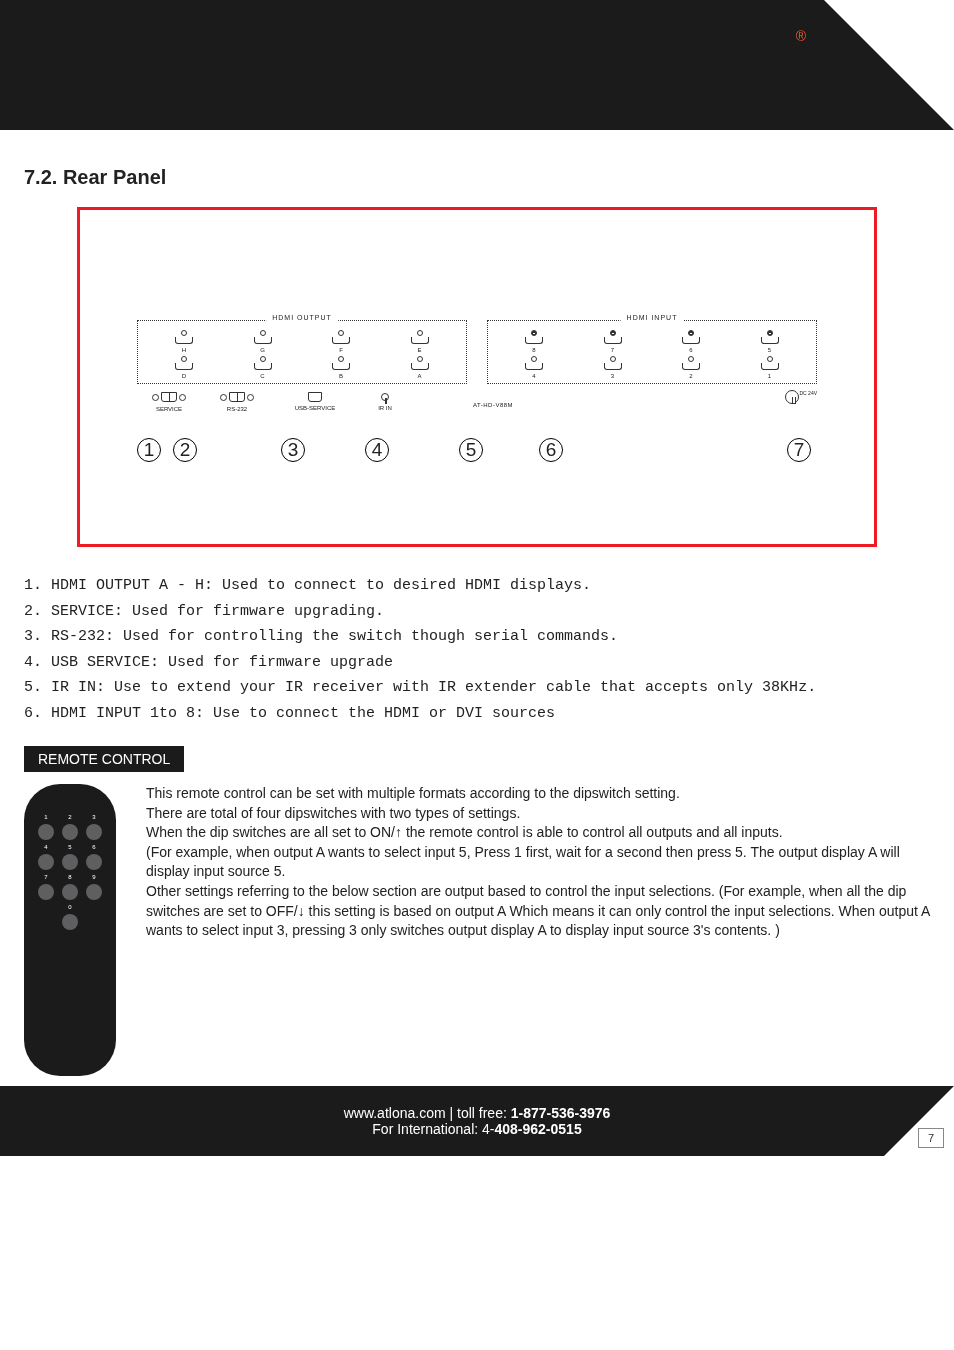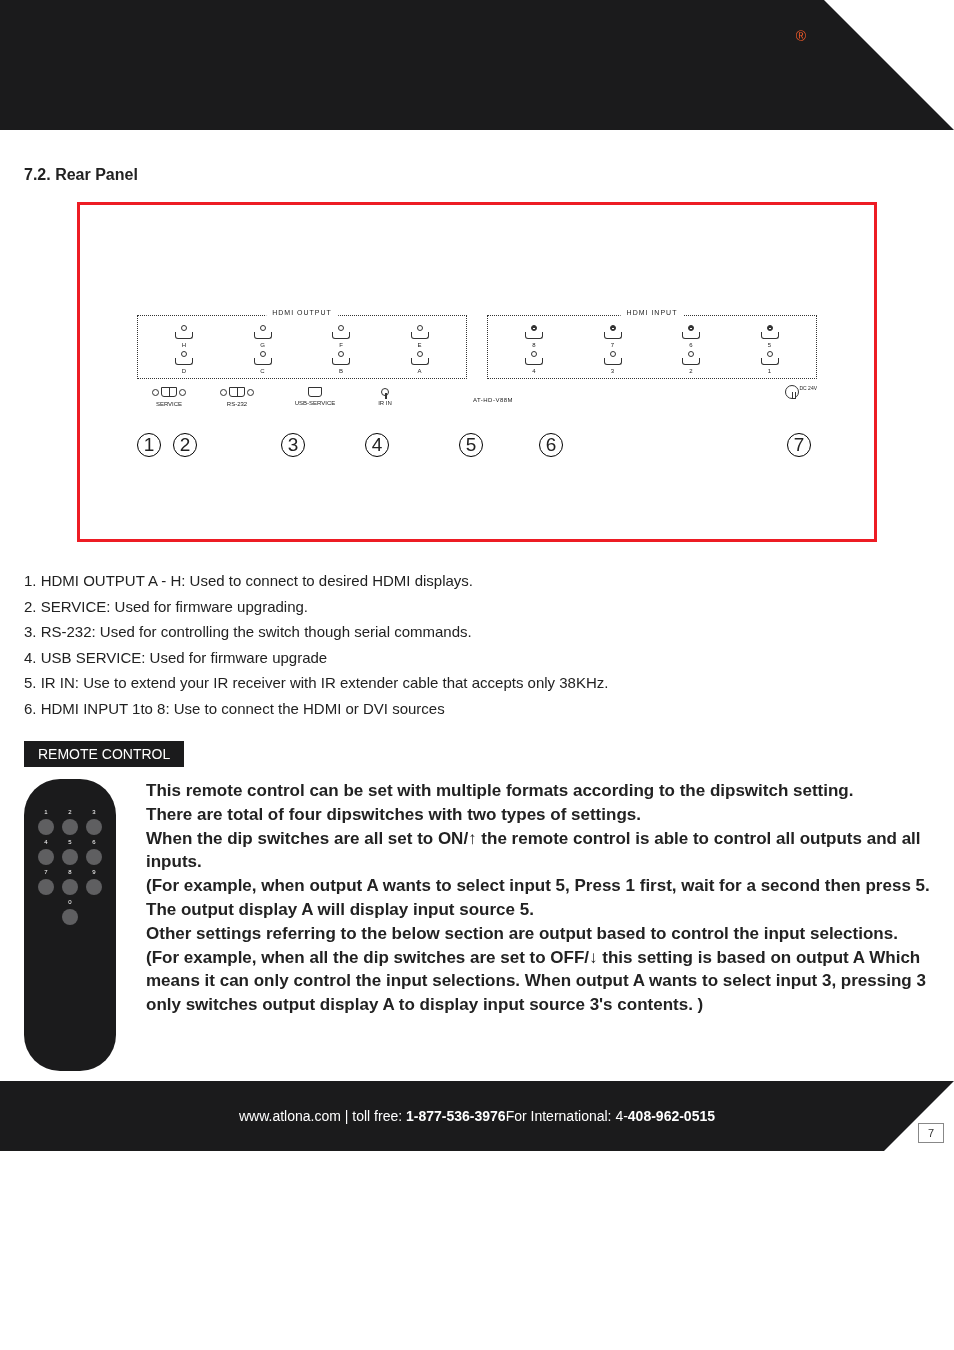--- a/index.html
+++ b/index.html
@@ -4,21 +4,21 @@
 <style>
   * { box-sizing: border-box; margin: 0; padding: 0; }
   body { font-family: Arial, Helvetica, sans-serif; background: #fff; color: #222; width: 954px; }
   
   .header { background: #1b1b1c; height: 130px; position: relative; overflow: hidden; }
   .logo-wrap { position: absolute; right: 110px; top: 22px; width: 300px; height: 90px; }
   .reg { position: absolute; top: 28px; right: 148px; color: #f15a29; font-size: 14px; }
   .triangle-top { position: absolute; right: 0; top: 0; width: 0; height: 0; border-right: 130px solid #fff; border-bottom: 130px solid transparent; }
   
   .content { padding: 36px 24px 10px 24px; }
-  .section-title { font-weight: bold; font-size: 16px; margin-bottom: 18px; }
+  .section-title { font-weight: bold; font-size: 20px; margin-bottom: 18px; }
   
   .panel-frame { border: 3px solid #ed1c24; margin: 0 auto 24px auto; width: 800px; height: 340px; position: relative; padding: 110px 20px 20px 20px; display:flex; flex-direction:column; align-items:center;}
   
   .sections-row { display:flex; gap:20px; }
   .dotted-box { border: 1px dotted #333; padding: 8px 10px 4px 10px; width: 330px; position: relative; }
   .box-title { position: absolute; top: -7px; left: 50%; transform: translateX(-50%); background: #fff; font-size: 7px; letter-spacing: 1px; padding: 0 6px; }
   .port-grid { display:grid; grid-template-columns: repeat(4,1fr); gap: 2px 6px; }
   .port-cell { text-align:center; font-size:6px; }
   .hole { width:6px; height:6px; border:0.6px solid #333; border-radius:50%; margin:1px auto; }
   .hole.filled { background:#333; position:relative; }
@@ -36,33 +36,33 @@
   .usb-sock { width:14px; height:10px; border:0.6px solid #333; border-radius:0 0 3px 3px; margin:2px auto 3px auto;}
   .ir-sock { width:8px; height:8px; border:0.6px solid #333; border-radius:50%; margin:3px auto 4px auto; position:relative;}
   .ir-sock::after{content:''; position:absolute; left:3px; top:4px; width:2px; height:6px; background:#333;}
   .dc-sock { width:14px; height:14px; border:0.6px solid #333; border-radius:50%; margin:0 auto 3px auto; position:relative;}
   .dc-sock::after{content:''; position:absolute; left:5.5px; top:6px; width:2.5px; height:6px; background:#fff; border:0.6px solid #333; border-top:none;}
   .model-lbl { font-size:6px; letter-spacing:0.5px; margin-top:12px; }
   
   .callout-row { display:flex; width:680px; margin-top:4px; font-size:20px; }
   .cnum { width:24px; height:24px; border:1.4px solid #000; border-radius:50%; text-align:center; line-height:21px; font-size:19px; }
   
-  .desc-list { padding: 2px 0 20px 0; }
+  .desc-list { padding: 2px 0 20px 0; font-family: Liberation Mono, monospace; }
   .desc-list p { font-size: 15px; line-height: 1.7; }
   
   .tag { display:inline-block; background:#1b1b1c; color:#fff; font-size:14px; padding:5px 14px; margin-bottom:12px; }
   
   .remote-row { display:flex; gap:30px; align-items:flex-start; }
   .remote { width:106px; height:292px; background:#1b1b1c; border-radius:36px; padding:30px 14px; }
   .btn-grid { display:grid; grid-template-columns:repeat(3,1fr); gap:4px 8px; justify-items:center; }
   .blab { color:#fff; font-size:6px; }
   .rbtn { width:16px; height:16px; background:#5f5f61; border-radius:50%; }
-  .remote-text { font-size:17px; line-height:1.4;font-weight:bold; }
-  
-  .footer { background:#1b1b1c; color:#fff; font-size:14px; height:70px; position:relative; display:flex; align-items:center; justify-content:center; flex-direction:row; }
+  .remote-text { font-size:14px; line-height:1.4; }
+  
+  .footer { background:#1b1b1c; color:#fff; font-size:14px; height:70px; position:relative; display:flex; align-items:center; justify-content:center; flex-direction:column; }
   .triangle-bot { position:absolute; right:0; bottom:0; width:0; height:0; border-right:70px solid #fff; border-top:70px solid transparent; }
   .pgnum { position:absolute; right:10px; bottom:8px; border:0.6px solid #888; color:#333; background:#fff; font-size:11px; padding:3px 9px; }
 </style>
 </head>
 <body>
 
 <div class="header">
   <span class="reg">®</span>
   <div class="triangle-top"></div>
 </div>

